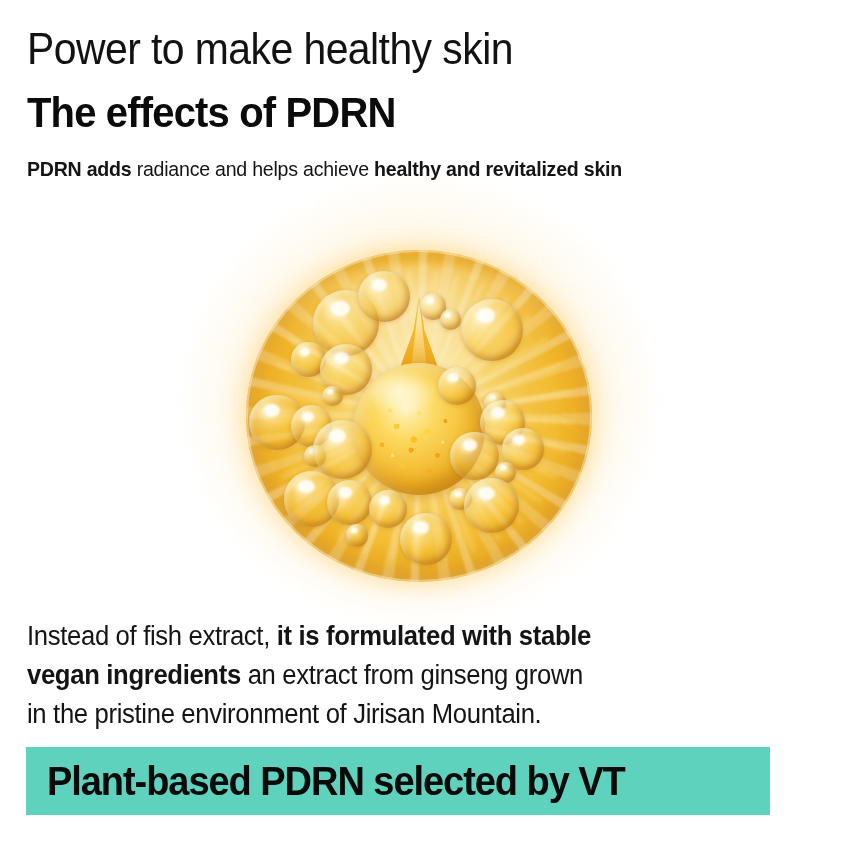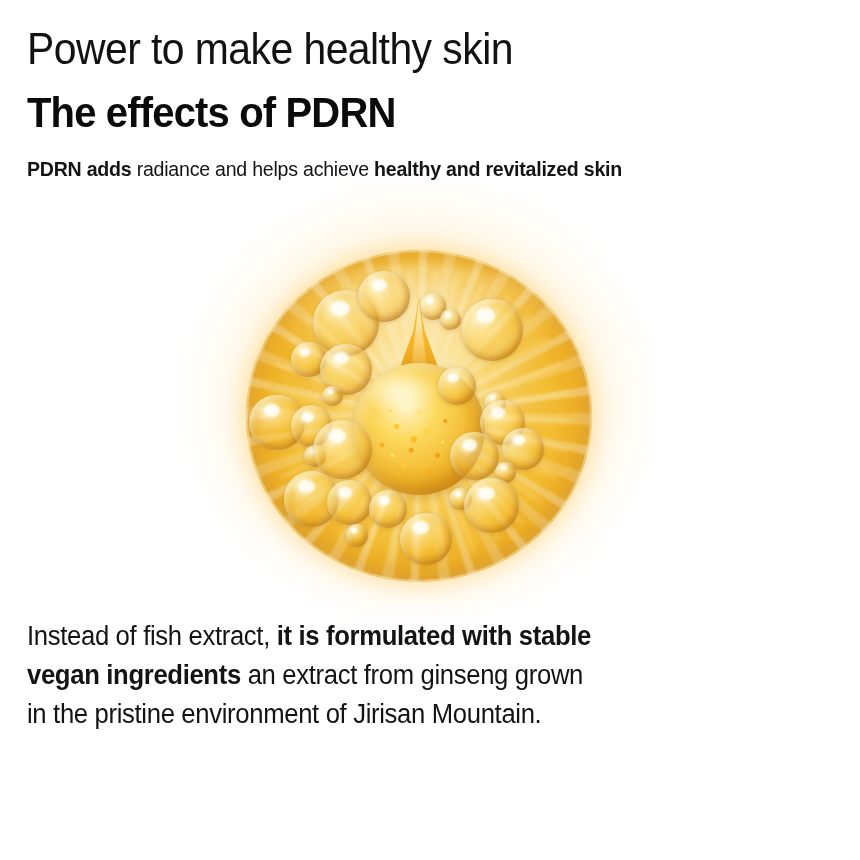--- a/index.html
+++ b/index.html
@@ -340,14 +340,17 @@
       <div class="rim"></div>
     </div>
   </div>
 
   <div class="body-copy">
     <span class="ln"><span>Instead of fish extract, </span><b>it is formulated with stable</b></span>
     <span class="ln"><b>vegan ingredients</b><span> an extract from ginseng grown</span></span>
     <span class="ln">in the pristine environment of Jirisan Mountain.</span>
   </div>
 
+  <div class="banner" style="background: rgb(94, 210, 189);">
+    <div class="banner-text" style="color: rgb(10, 10, 10);">Plant-based PDRN selected by VT</div>
+  </div>
 
 </div>
 
 </body></html>

